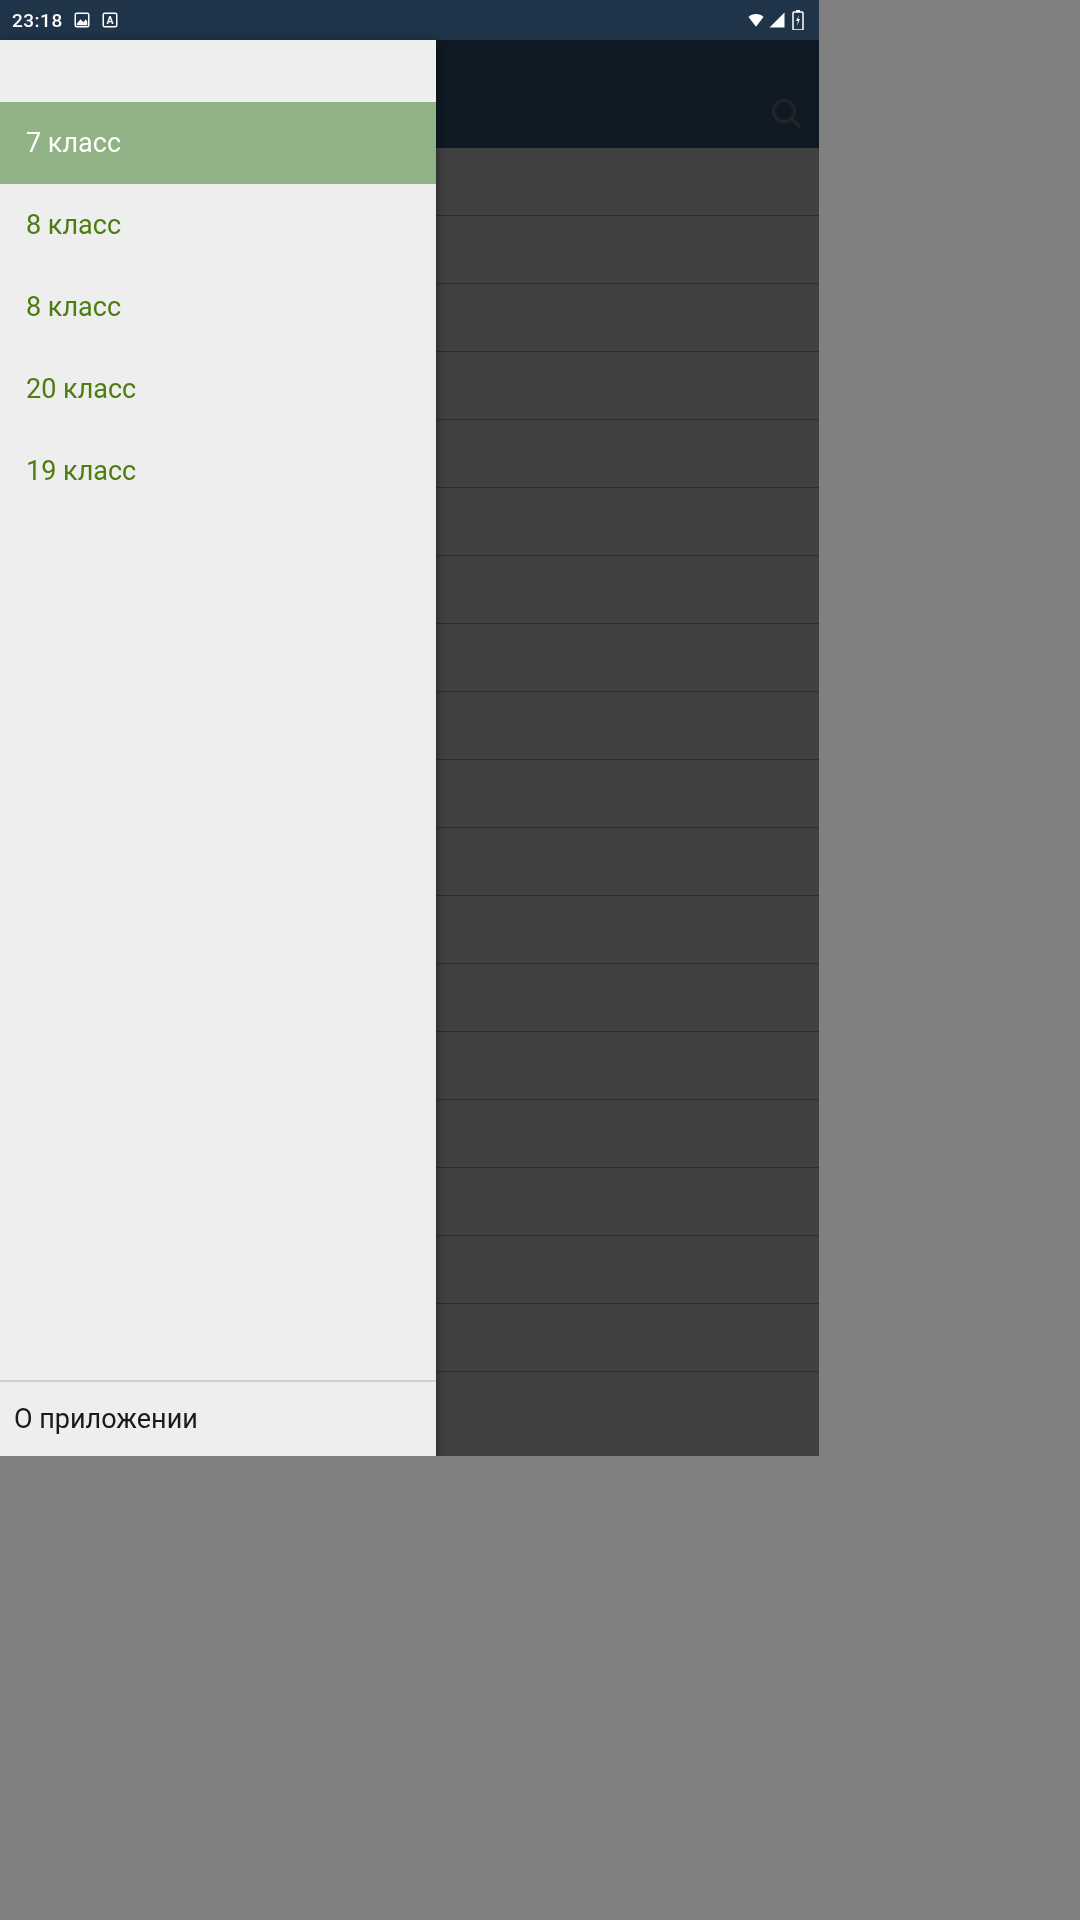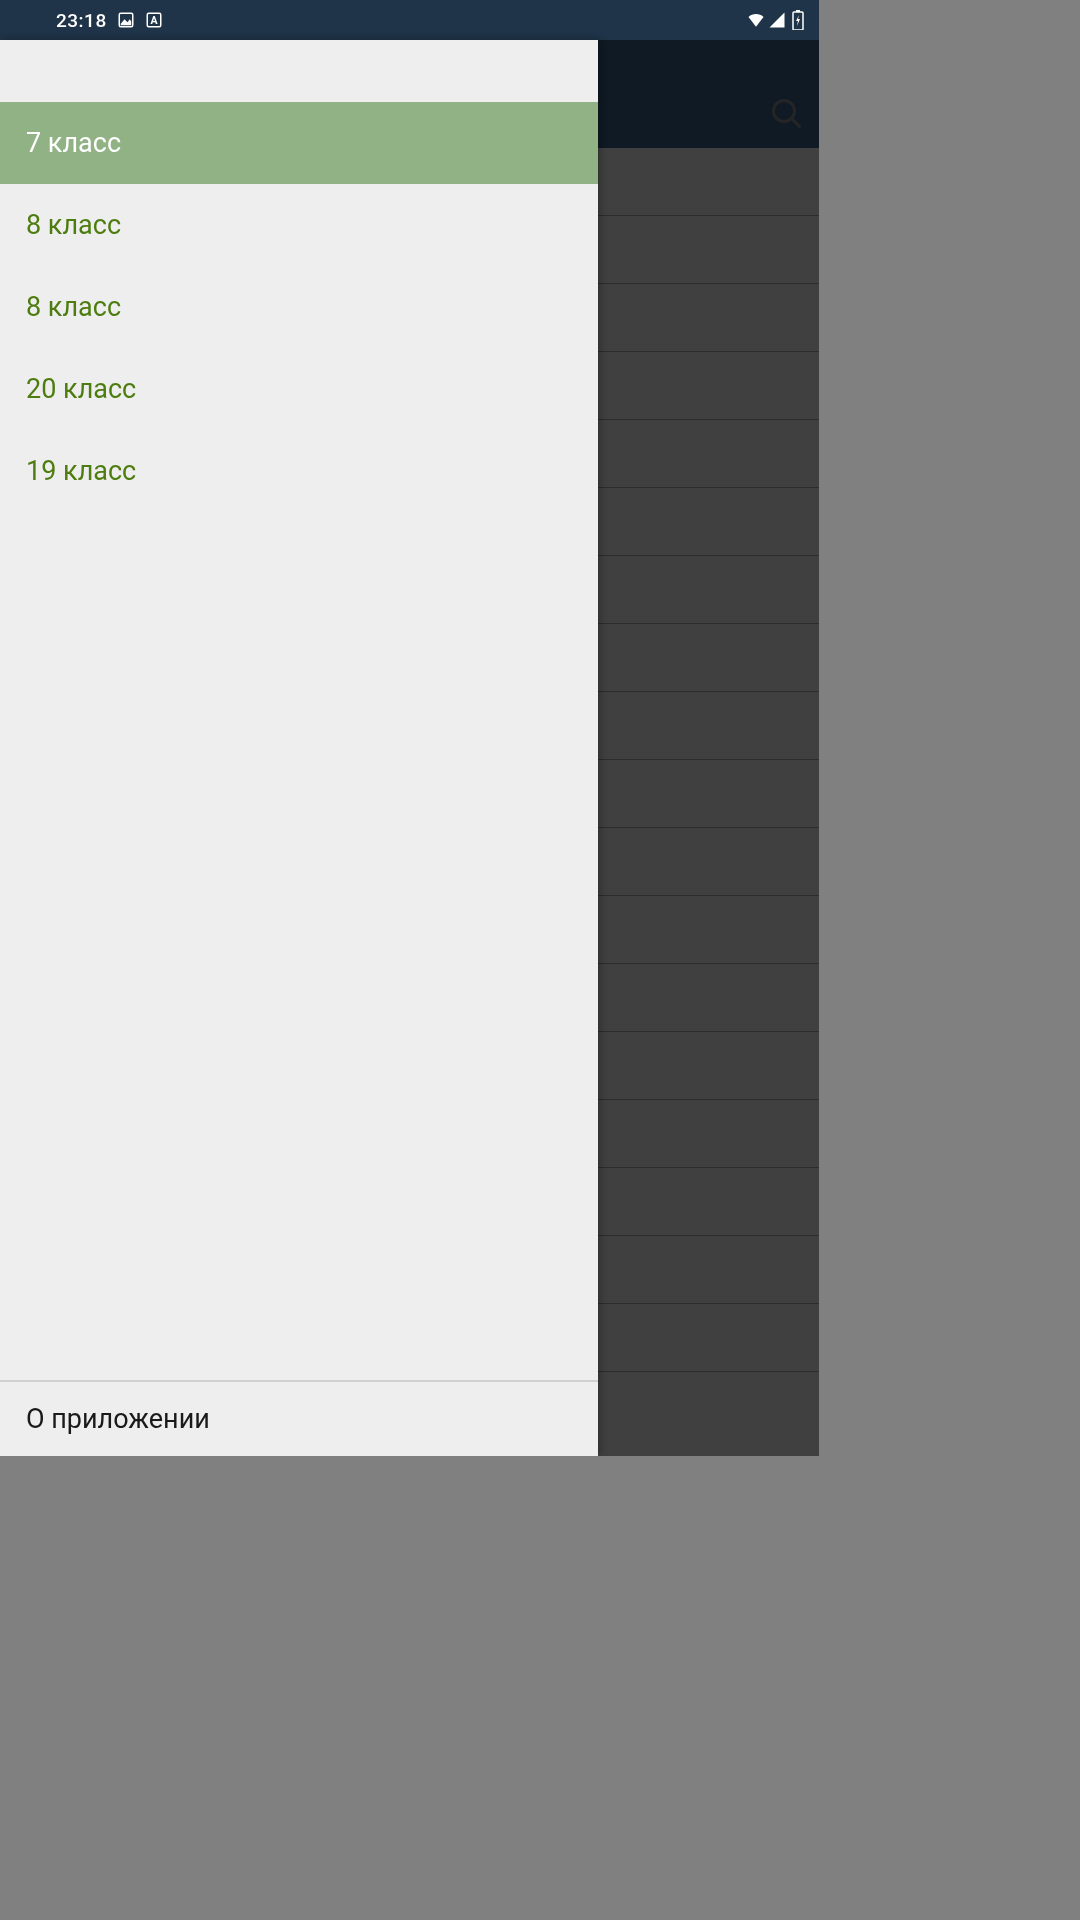--- a/index.html
+++ b/index.html
@@ -28,21 +28,20 @@
     }
     .status-left {
       display: flex;
       align-items: center;
       gap: 10px;
     }
     .status-time {
       font-size: 19px;
       font-weight: 500;
       letter-spacing: 0.5px;
-      margin-left: 44px;
     }
     .status-icon {
       width: 18px;
       height: 18px;
       display: flex;
       align-items: center;
       justify-content: center;
     }
     .status-right {
       display: flex;
@@ -92,21 +91,21 @@
       left: 0;
       right: 0;
       bottom: 0;
       background: rgba(0,0,0,0.5);
       z-index: 5;
     }
     .drawer {
       position: absolute;
       top: 40px;
       left: 0;
-      width: 598px;
+      width: 436px;
       bottom: 0;
       background: #eeeeee;
       z-index: 10;
       display: flex;
       flex-direction: column;
       box-shadow: 2px 0 8px rgba(0,0,0,0.3);
     }
     .drawer-header {
       height: 62px;
     }
@@ -122,21 +121,21 @@
       color: #4d7c0f;
       font-weight: 400;
     }
     .drawer-item.selected {
       background: #90b284;
       color: white;
     }
     .drawer-footer {
       height: 76px;
       border-top: 2px solid #d0d0d0;
-      padding-left: 26px;
+      padding-left: 14px;
       display: flex;
       align-items: center;
       font-size: 27px;
       color: #1a1a1a;
     }
   </style>
 </head>
 <body>
 
 <div class="status-bar">

